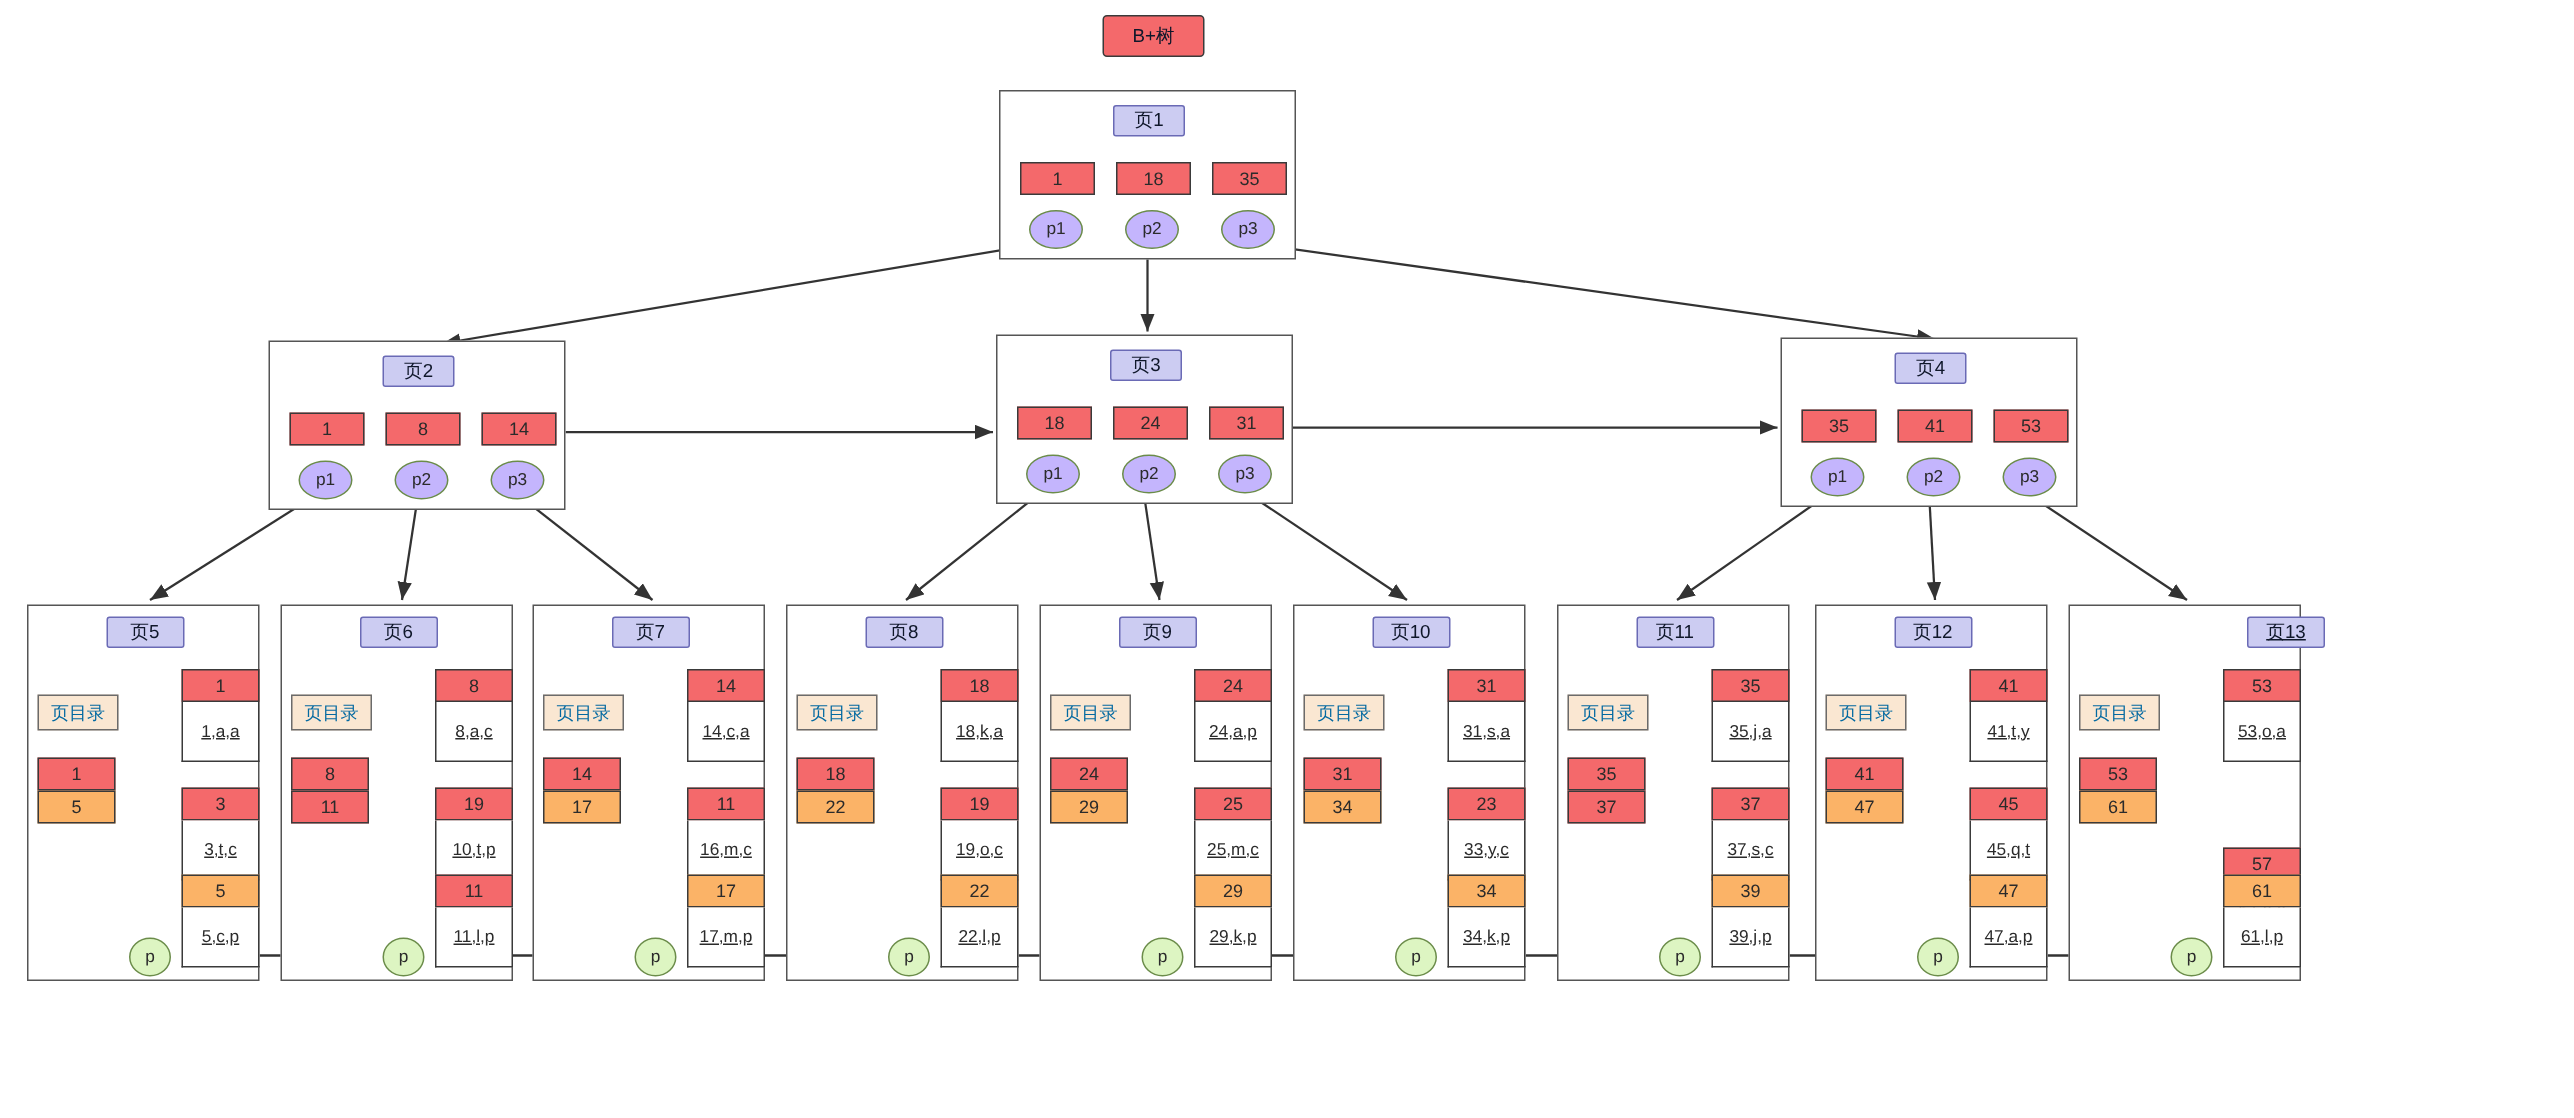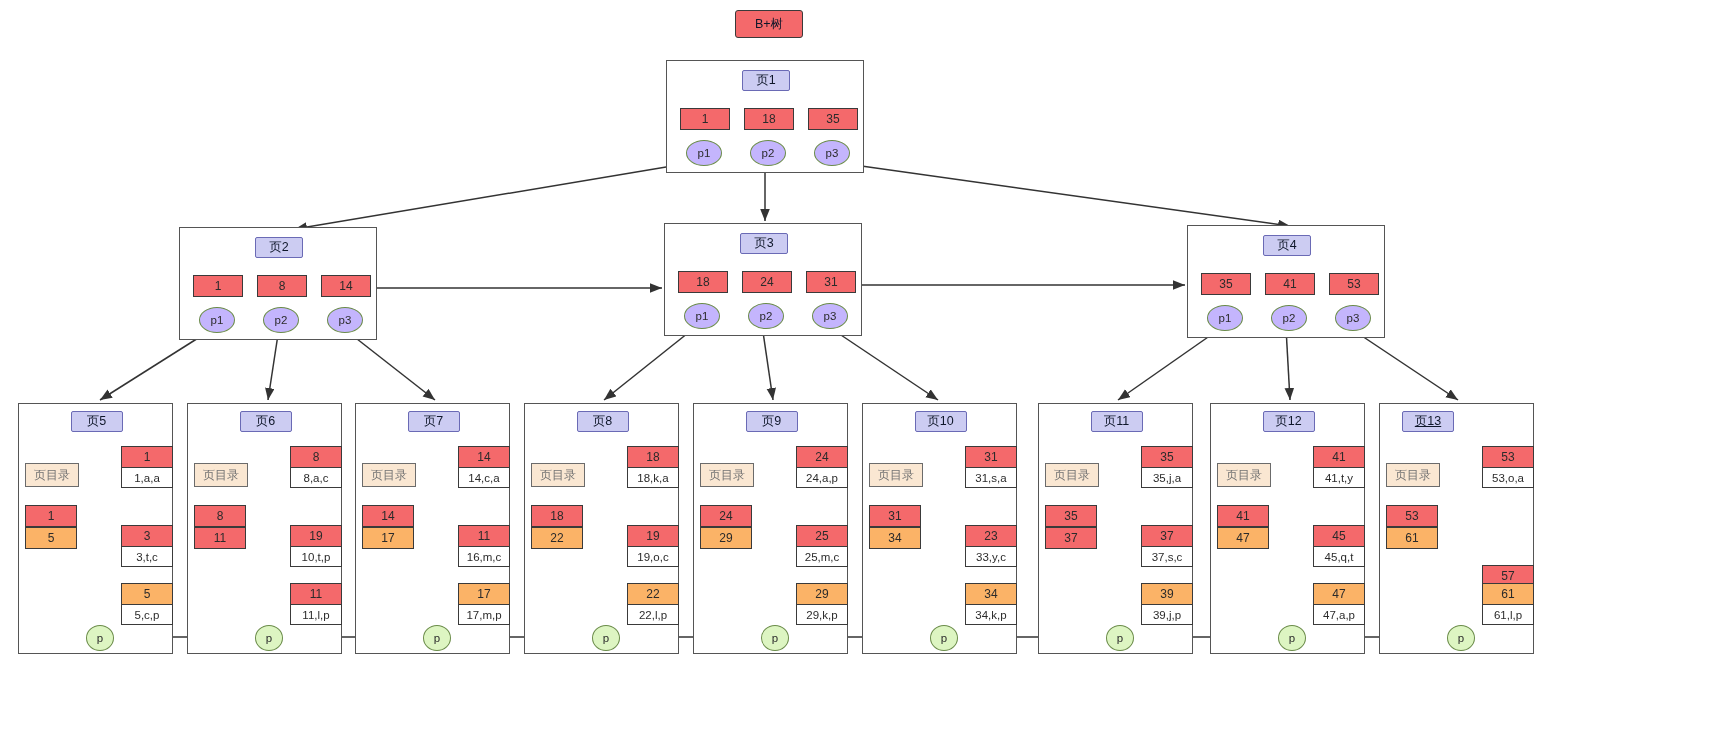--- a/index.html
+++ b/index.html
@@ -13,35 +13,35 @@
   .node-box{position:absolute;background:#ffffff;border:1.4px solid #555;box-sizing:border-box;}
   .page-tag{position:absolute;background:#ccccf2;border:1.4px solid #6a6ab5;border-radius:2px;
     display:flex;align-items:center;justify-content:center;font-size:12.5px;color:#0f172a;
     white-space:nowrap;}
   .key-cell{position:absolute;background:#f4696b;border:1.6px solid #3a3a3a;
     display:flex;align-items:center;justify-content:center;font-size:12px;color:#2b2b2b;}
   .ptr-oval{position:absolute;background:#c4b5fd;border:1.3px solid #6b8c4a;border-radius:50%;
     display:flex;align-items:center;justify-content:center;font-size:11.5px;color:#2b2b2b;}
 
   .dir-label{position:absolute;background:#fae7d2;border:1.5px solid #6b6b6b;
-    display:flex;align-items:center;justify-content:center;font-size:12px;color:#737373;}
+    display:flex;align-items:center;justify-content:center;font-size:12px;color:#0369a1;}
   .dir-row{position:absolute;border:1.5px solid #3a3a3a;box-sizing:border-box;
     display:flex;align-items:center;justify-content:center;font-size:12px;color:#2b2b2b;}
   .dir-row.red{background:#f4696b;}
   .dir-row.orange{background:#fbb367;}
 
   .rec{position:absolute;box-sizing:border-box;}
   .rec-head{position:absolute;left:0;top:0;width:100%;height:22px;border:1.5px solid #3a3a3a;
     box-sizing:border-box;display:flex;align-items:center;justify-content:center;
     font-size:12px;color:#2b2b2b;}
   .rec-head.red{background:#f4696b;}
   .rec-head.orange{background:#fbb367;}
-  .rec-body{position:absolute;left:0;top:22px;width:100%;height:20px;border:1.5px solid #3a3a3a;
+  .rec-body{position:absolute;left:0;top:22px;width:100%;height:40px;border:1.5px solid #3a3a3a;
     border-top:none;box-sizing:border-box;background:#fff;
-    display:flex;align-items:center;justify-content:center;font-size:11.5px;color:#2b2b2b;}
+    display:flex;align-items:center;justify-content:center;font-size:11.5px;color:#2b2b2b;text-decoration:underline;}
 
   .leaf-p{position:absolute;background:#ddf5c2;border:1.3px solid #6b8c4a;border-radius:50%;
     display:flex;align-items:center;justify-content:center;font-size:11.5px;color:#2b2b2b;}
 </style>
 </head>
 <body>
 
 <div id="canvas">
 
   <svg id="wires" viewBox="0 0 1716 745" xmlns="http://www.w3.org/2000/svg">
@@ -302,21 +302,21 @@
       <div class="rec" style="left: 1313px; top: 525px; width: 52px; height: 45px; border-radius: 14px;">
         <div class="rec-head red">45</div>
         <div class="rec-body">45,q,t</div>
       </div>
       <div class="rec" style="left: 1313px; top: 583px; width: 52px; height: 45px;">
         <div class="rec-head orange">47</div>
         <div class="rec-body">47,a,p</div>
       </div>
       <div class="leaf-p" style="left: 1278px; top: 625px; width: 26px; height: 24px;">p</div>
       <div class="node-box" style="left: 1379px; top: 403px; width: 155px; height: 251px;"></div>
-      <div class="page-tag" style="left: 1402px; top: 411px; width: 50px; height: 19px; text-decoration: underline;">页13</div>
+      <div class="page-tag" style="left: 1498px; top: 411px; width: 50px; height: 19px; text-decoration: underline;">页13</div>
       <div class="dir-label" style="left: 1386px; top: 463px; width: 52px; height: 22px;">页目录</div>
       <div class="dir-row red" style="left: 1386px; top: 505px; width: 52px; height: 22px;">53</div>
       <div class="dir-row orange" style="left: 1386px; top: 527px; width: 52px; height: 22px;">61</div>
       <div class="rec" style="left: 1482px; top: 446px; width: 52px; height: 45px;">
         <div class="rec-head red">53</div>
         <div class="rec-body">53,o,a</div>
       </div>
       <div class="rec" style="left: 1482px; top: 525px; width: 52px; height: 45px; margin-top: 40px;">
         <div class="rec-head red">57</div>
         <div class="rec-body">57,a,c</div>

